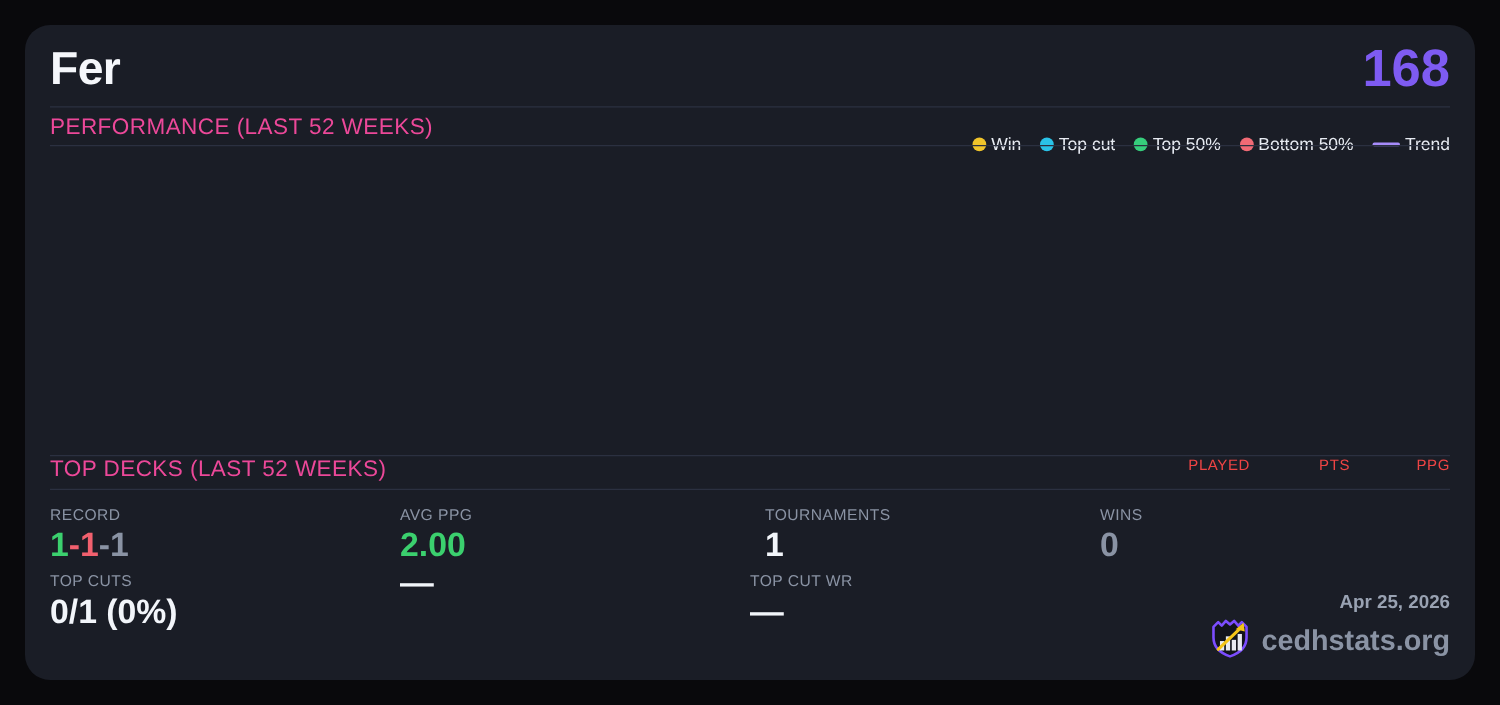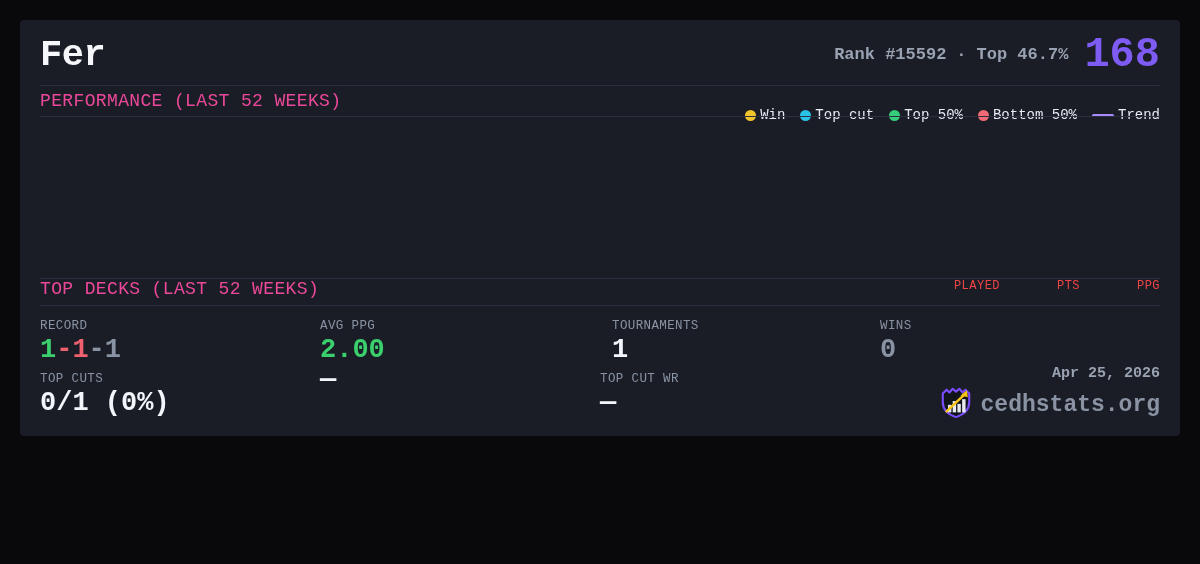--- a/index.html
+++ b/index.html
@@ -1,21 +1,21 @@
 <!DOCTYPE html>
 <html><head>
 <meta charset="utf-8">
 <style>
   * { margin:0; padding:0; box-sizing:border-box; }
   html,body { width:1200px; height:564px; background:#09090c; overflow:hidden;
               font-family:"Liberation Sans","DejaVu Sans",sans-serif; }
 
-  .card { position:absolute; left:20px; top:20px; width:1160px; height:416px;
-          background:#1a1d26; border-radius:4px; padding:0 20px;
-          display:flex; flex-direction:column;font-family:Liberation Mono, monospace; }
+  .card { position:absolute; left:20px; top:20px; width:1160px; height:524px;
+          background:#1a1d26; border-radius:20px; padding:0 20px;
+          display:flex; flex-direction:column; }
 
   .divider { border-top:1px solid #2b3040; width:100%; flex:none; }
 
   
   .card-header { display:flex; align-items:center; height:65px; padding-top:4px; flex:none; }
   .title { font-size:37px; font-weight:700; color:#f5f7fb; letter-spacing:-0.5px; }
   .header-right { margin-left:auto; display:flex; align-items:center; gap:16px; }
   .rank-line { display:flex; align-items:center; gap:10px;
                font-size:17px; font-weight:600; color:#99a2b2; }
   .score { font-size:42px; font-weight:700; color:#7e5bf2; line-height:1; }
@@ -47,37 +47,32 @@
            padding:6px 0 12px; }
   .stat-label { font-size:12.5px; color:#8a93a4; letter-spacing:0.03em;
                 margin-top:7px; margin-bottom:2px; }
   .stat-value { font-size:27px; font-weight:700; color:#f2f5fa; line-height:1.12; }
   .c-green { color:#3bd06e; }
   .c-red   { color:#f1606e; }
   .c-gray  { color:#8a93a4; }
 
   .footer-cell { grid-column:4; grid-row:2; display:flex; flex-direction:column;
                  align-items:flex-end; justify-content:flex-end; gap:3px; }
-  .footer-date { font-size:15px; font-weight:600; color:#99a2b2; }
+  .footer-date { font-size:15px; font-weight:600; color:#99a2b2;margin-top:22px; }
   .brand-row { display:flex; align-items:center; gap:8px; }
   .brand-text { font-size:23px; font-weight:700; color:#8a93a4; }
 </style>
 </head>
 <body>
 
 <div class="card">
 
   <div class="card-header">
     <div class="title">Fer</div>
     <div class="header-right">
-      <div class="rank-line">
-        <span>Rank #15592</span>
-        <span>·</span>
-        <span>Top 46.7%</span>
-      </div>
       <div class="score">168</div>
     </div>
   </div>
 
   <div class="divider"></div>
 
   <div class="perf-row">
     <div class="section-title">PERFORMANCE (LAST 52 WEEKS)</div>
     <div class="legend">
       <div class="legend-item">

